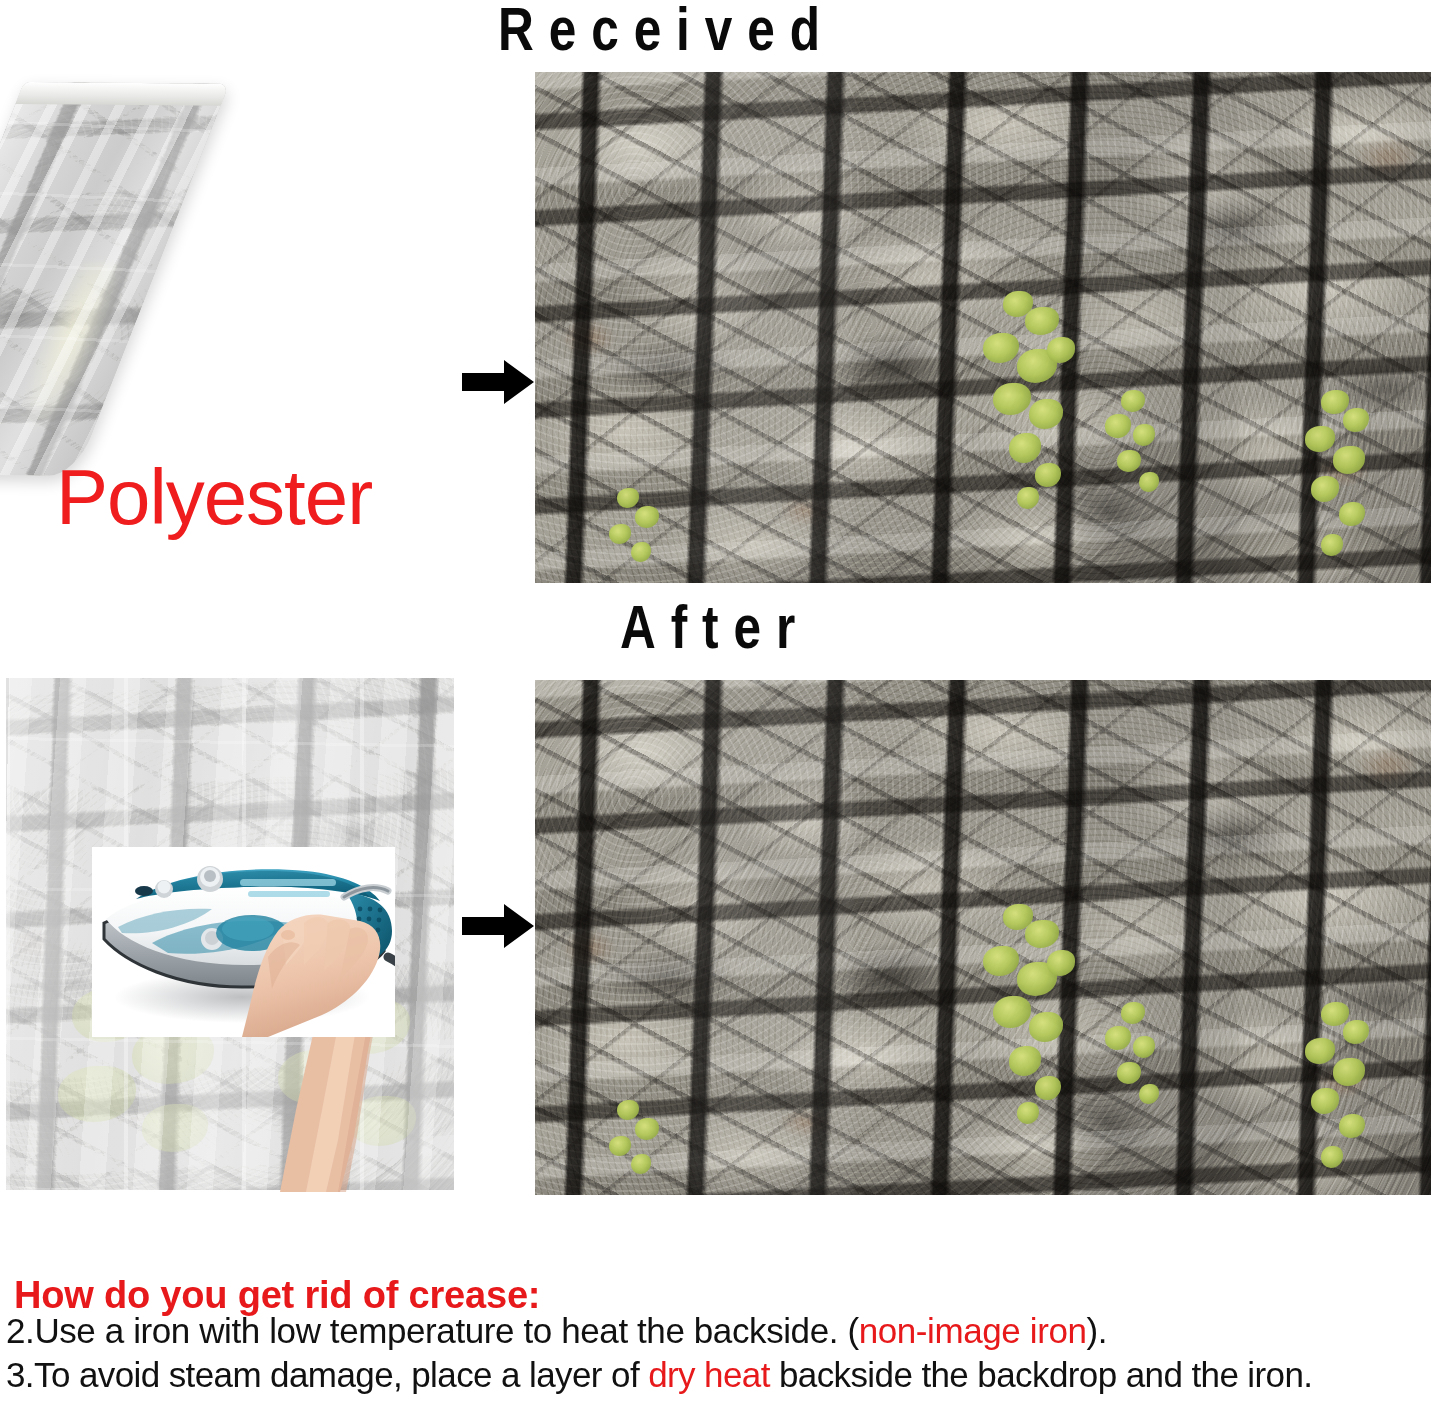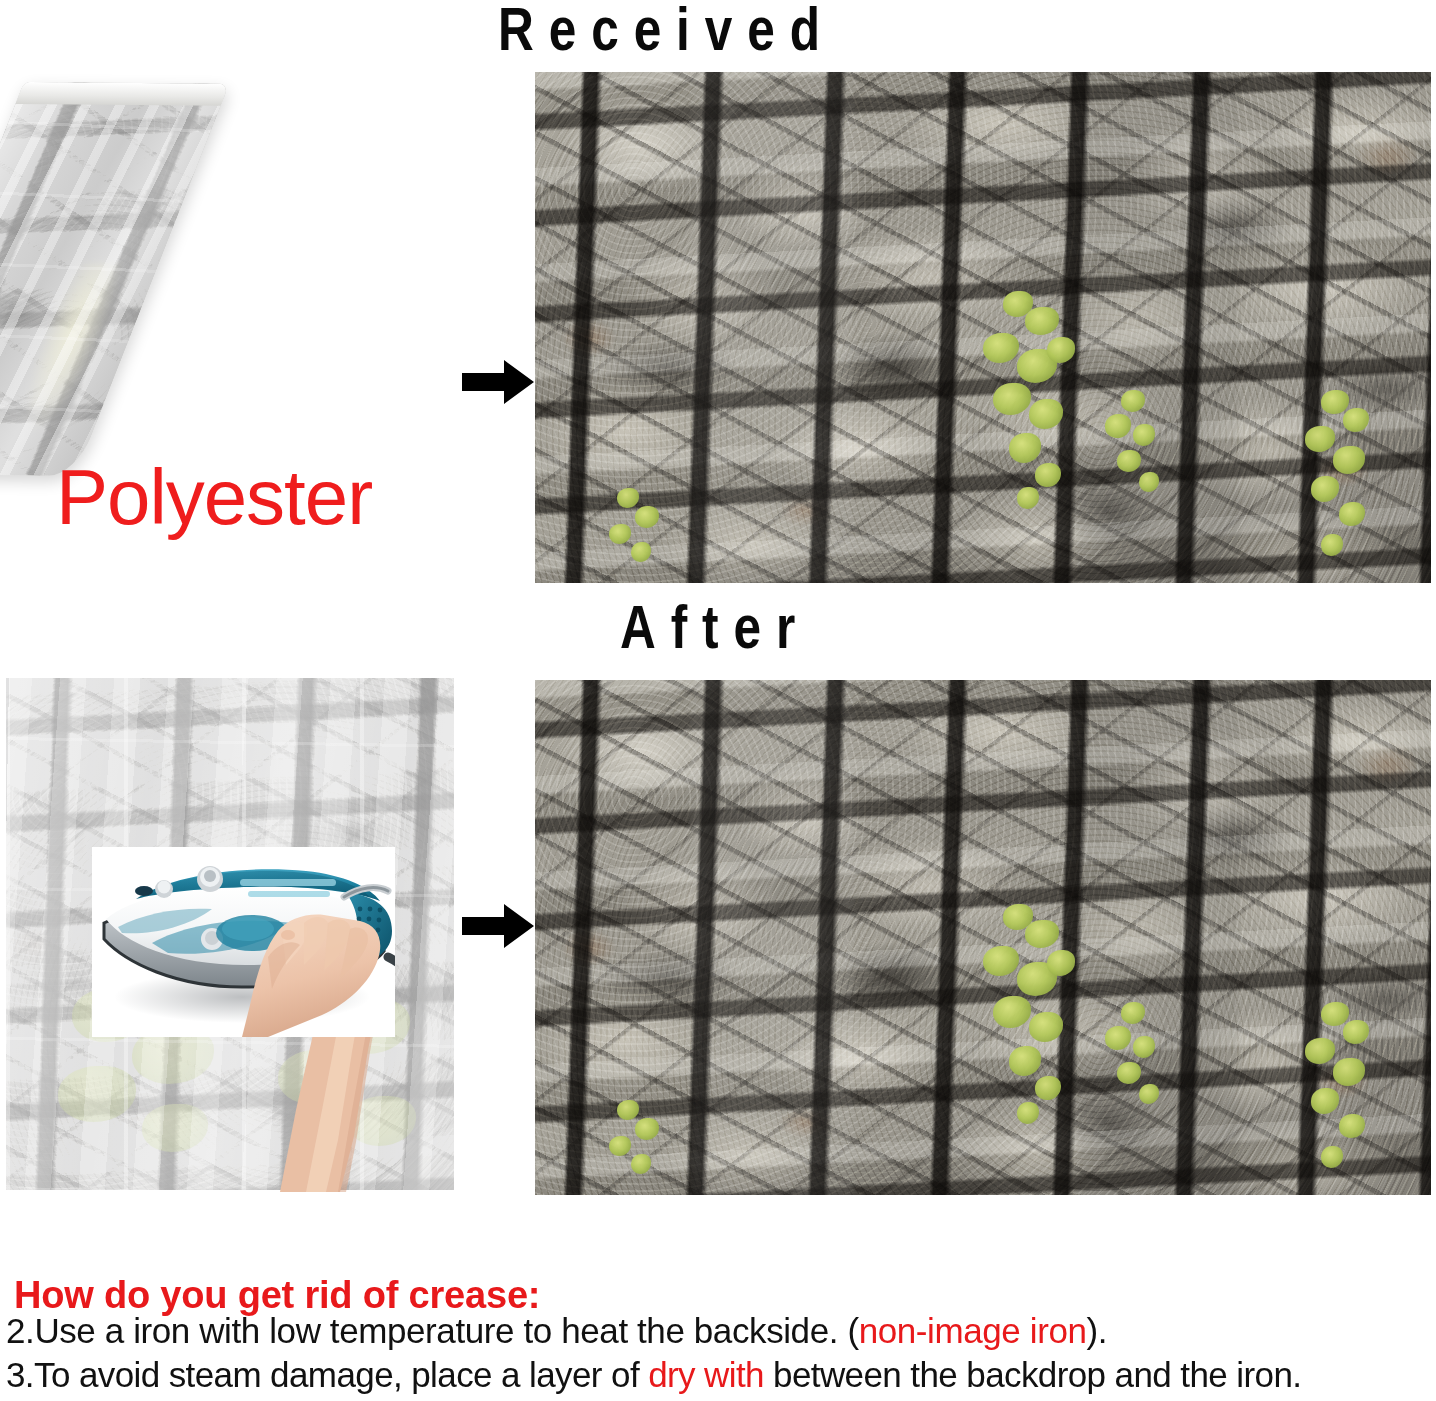--- a/index.html
+++ b/index.html
@@ -442,14 +442,14 @@
   </div>
 </div>
 
 <div class="txt" id="q-title">How do you get rid of crease:</div>
 
 <div class="txt" id="line1">
   <span>2.Use a iron with low temperature to heat the backside. (</span><span class="r">non-image iron</span><span>).</span>
 </div>
 
 <div class="txt" id="line2">
-  <span>3.To avoid steam damage, place a layer of </span><span class="r">dry with</span><span> between the backdrop and the iron.</span>
+  <span>3.To avoid steam damage, place a layer of </span><span class="r">dry heat</span><span> backside the backdrop and the iron.</span>
 </div>
 
 </body></html>

